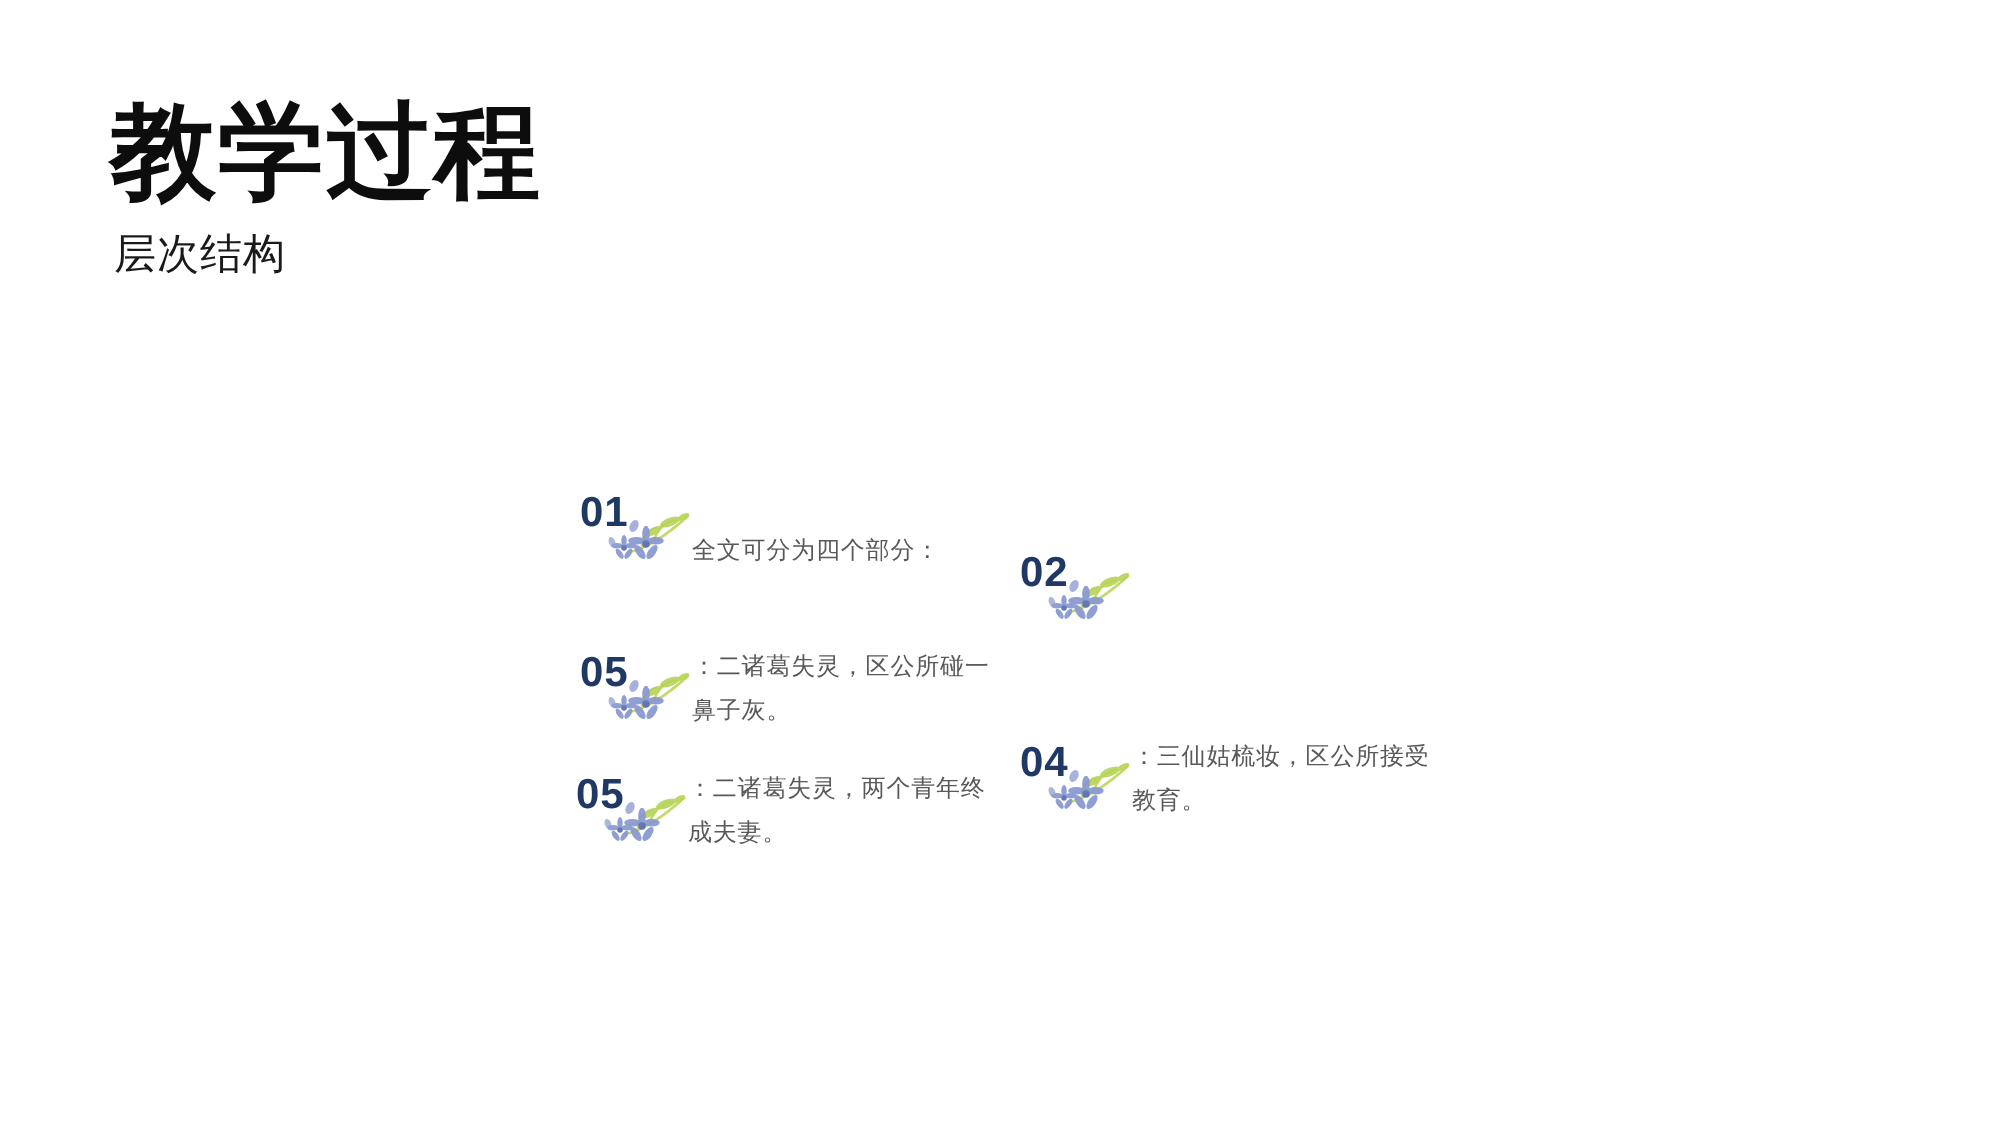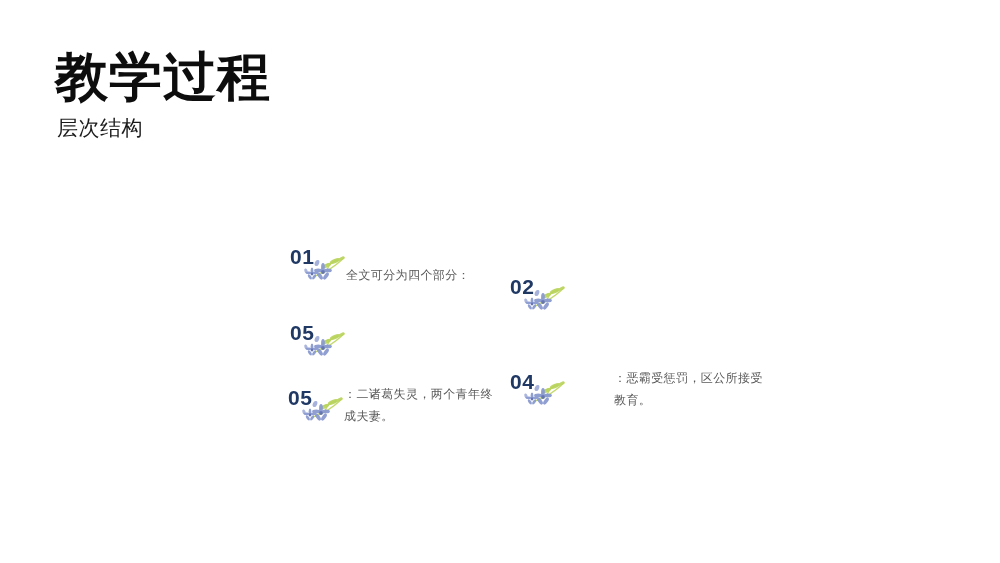--- a/index.html
+++ b/index.html
@@ -90,21 +90,21 @@
     letter-spacing: 0.4px;
     width: 152px;
     word-break: break-all;
   }
 
   
   .item-01 { left: 290px; top: 246px; }
   .item-03 { left: 290px; top: 322px; }
   .item-05 { left: 288px; top: 383px; }
   .item-02 { left: 510px; top: 276px; }
-  .item-04 { left: 510px; top: 367px; gap: 48px; }
+  .item-04 { left: 510px; top: 367px; }
 </style>
 </head>
 <body>
 
 <div class="slide">
 
   <div class="header">
     <div class="slide-title">教学过程</div>
     <div class="slide-subtitle">层次结构</div>
   </div>
@@ -183,20 +183,21 @@
                 <ellipse cx="-3" cy="4" rx="1.9" ry="4.1" transform="rotate(-35 -3 4)"></ellipse>
                 <ellipse cx="-4.8" cy="-1.6" rx="4.1" ry="1.9"></ellipse>
               </g>
               <circle cx="9" cy="22" r="1.4" fill="#5E6FB4"></circle>
               <ellipse cx="14" cy="11" rx="2.1" ry="3.2" transform="rotate(25 14 11)" opacity="0.8"></ellipse>
               <ellipse cx="3" cy="19" rx="1.6" ry="2.6" transform="rotate(-20 3 19)" opacity="0.75"></ellipse>
             </g>
           </svg>
         </span>
       </div>
+      <div class="item-text">：二诸葛失灵，区公所碰一鼻子灰。</div>
     </div>
 
     <div class="item item-05">
       <div class="item-marker">
         <span class="item-number">05</span>
         <span class="sprig">
           <svg viewBox="0 0 44 30" width="44" height="30" xmlns="http://www.w3.org/2000/svg">
             <g stroke="#C3D96B" stroke-width="1.4" fill="none" stroke-linecap="round">
               <path d="M12 24 C 20 22, 30 16, 41 6"></path>
               <path d="M24 18 C 26 12, 30 9, 35 8"></path>
@@ -304,17 +305,17 @@
                 <ellipse cx="-3" cy="4" rx="1.9" ry="4.1" transform="rotate(-35 -3 4)"></ellipse>
                 <ellipse cx="-4.8" cy="-1.6" rx="4.1" ry="1.9"></ellipse>
               </g>
               <circle cx="9" cy="22" r="1.4" fill="#5E6FB4"></circle>
               <ellipse cx="14" cy="11" rx="2.1" ry="3.2" transform="rotate(25 14 11)" opacity="0.8"></ellipse>
               <ellipse cx="3" cy="19" rx="1.6" ry="2.6" transform="rotate(-20 3 19)" opacity="0.75"></ellipse>
             </g>
           </svg>
         </span>
       </div>
-      <div class="item-text">：恶霸受惩罚，区公所接受教育。</div>
+      <div class="item-text">：三仙姑梳妆，区公所接受教育。</div>
     </div>
 
   </div>
 </div>
 
 </body></html>

